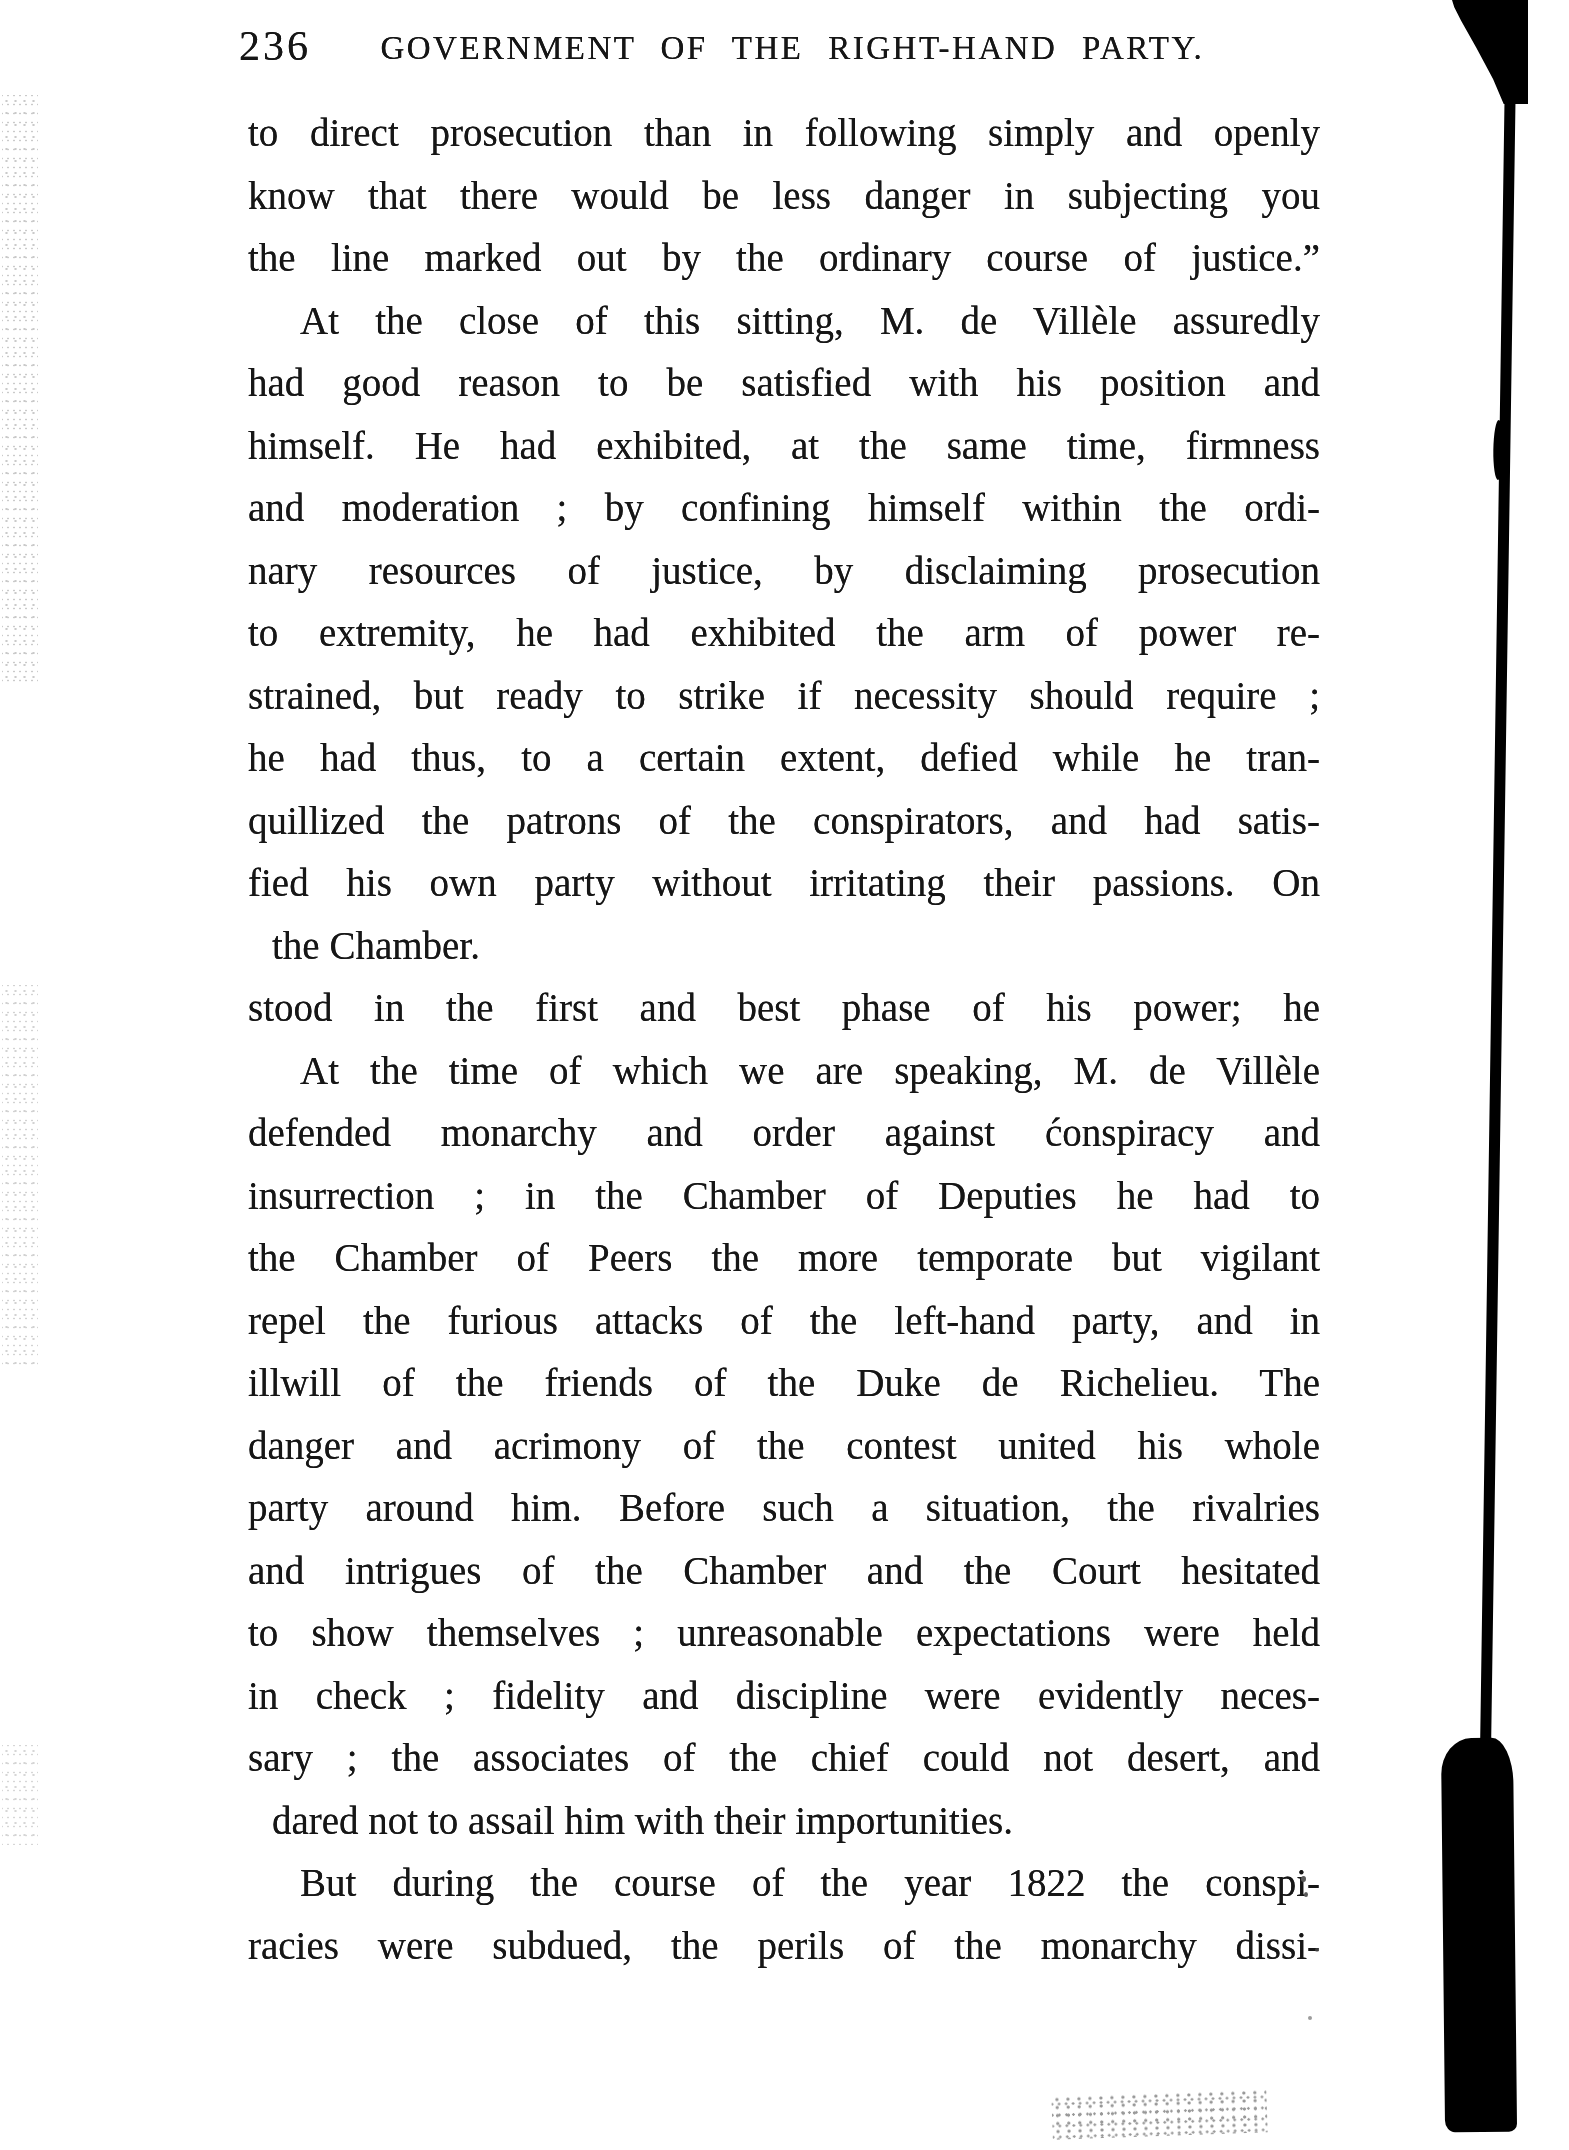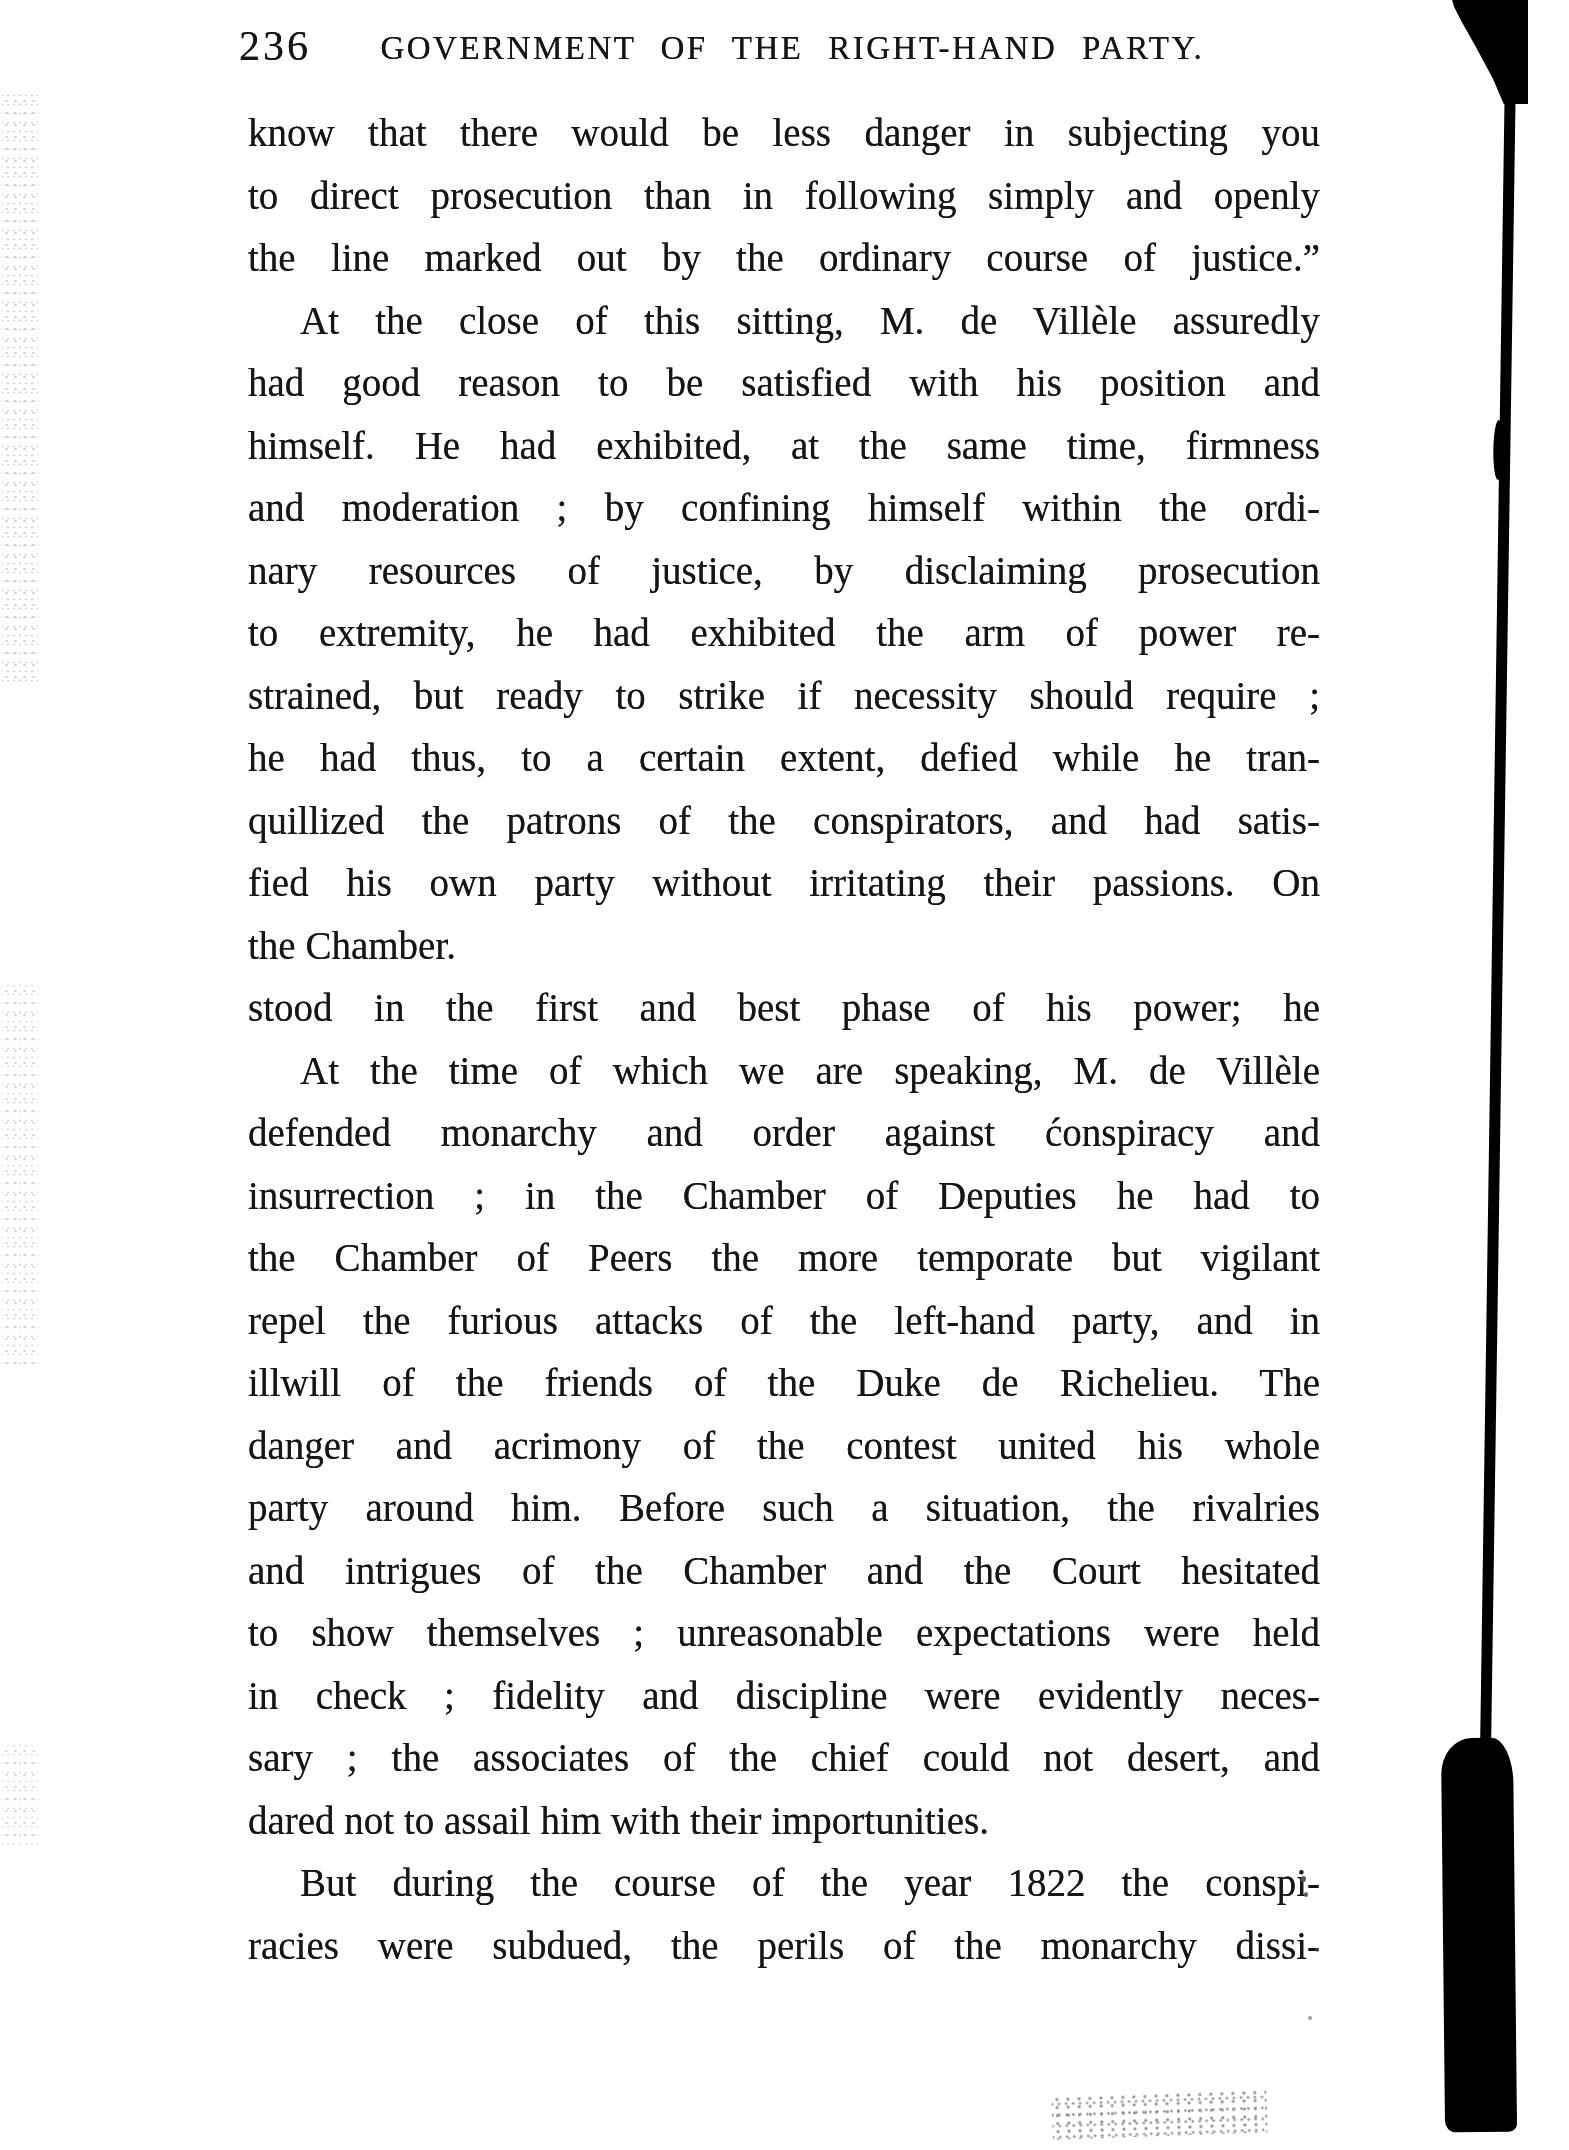--- a/index.html
+++ b/index.html
@@ -26,21 +26,21 @@
   
   .body-text{
     position:absolute;left:248px;top:102px;width:1072px;
   }
   .line{
     font-size:39px;line-height:62.5px;height:62.5px;
     text-align:justify;text-align-last:justify;
     overflow:hidden;white-space:normal;
     text-shadow:0 0 0.6px rgba(15,15,15,.85);
   }
-  .line.para-end{text-align-last:left;}
+  .line.para-end{text-align-last:left;margin-left:24px;}
   .line.indent{text-indent:52px;}
   
   .blob-top-right{
     position:absolute;left:1452px;top:0;width:76px;height:104px;
     background:var(--artifact,#000);
     clip-path:polygon(0 0,100% 0,100% 100%,68% 100%,54% 76%,32% 46%,12% 20%,3% 7%);
   }
   .binding-line{
     position:absolute;left:1506px;top:0;width:11px;height:1748px;
     background:var(--artifact,#000);
@@ -86,22 +86,22 @@
 </style>
 </head>
 <body>
 
 <div class="page">
 
   <div class="header-num">236</div>
   <div class="header-title">GOVERNMENT OF THE RIGHT-HAND PARTY.</div>
 
   <div class="body-text">
+      <div class="line">to direct prosecution than in following simply and openly</div>
       <div class="line">know that there would be less danger in subjecting you</div>
-      <div class="line">to direct prosecution than in following simply and openly</div>
       <div class="line">the line marked out by the ordinary course of justice.”</div>
       <div class="line indent">At the close of this sitting, M. de Villèle assuredly</div>
       <div class="line">had good reason to be satisfied with his position and</div>
       <div class="line">himself. He had exhibited, at the same time, firmness</div>
       <div class="line">and moderation ; by confining himself within the ordi-</div>
       <div class="line">nary resources of justice, by disclaiming prosecution</div>
       <div class="line">to extremity, he had exhibited the arm of power re-</div>
       <div class="line">strained, but ready to strike if necessity should require ;</div>
       <div class="line">he had thus, to a certain extent, defied while he tran-</div>
       <div class="line">quillized the patrons of the conspirators, and had satis-</div>

